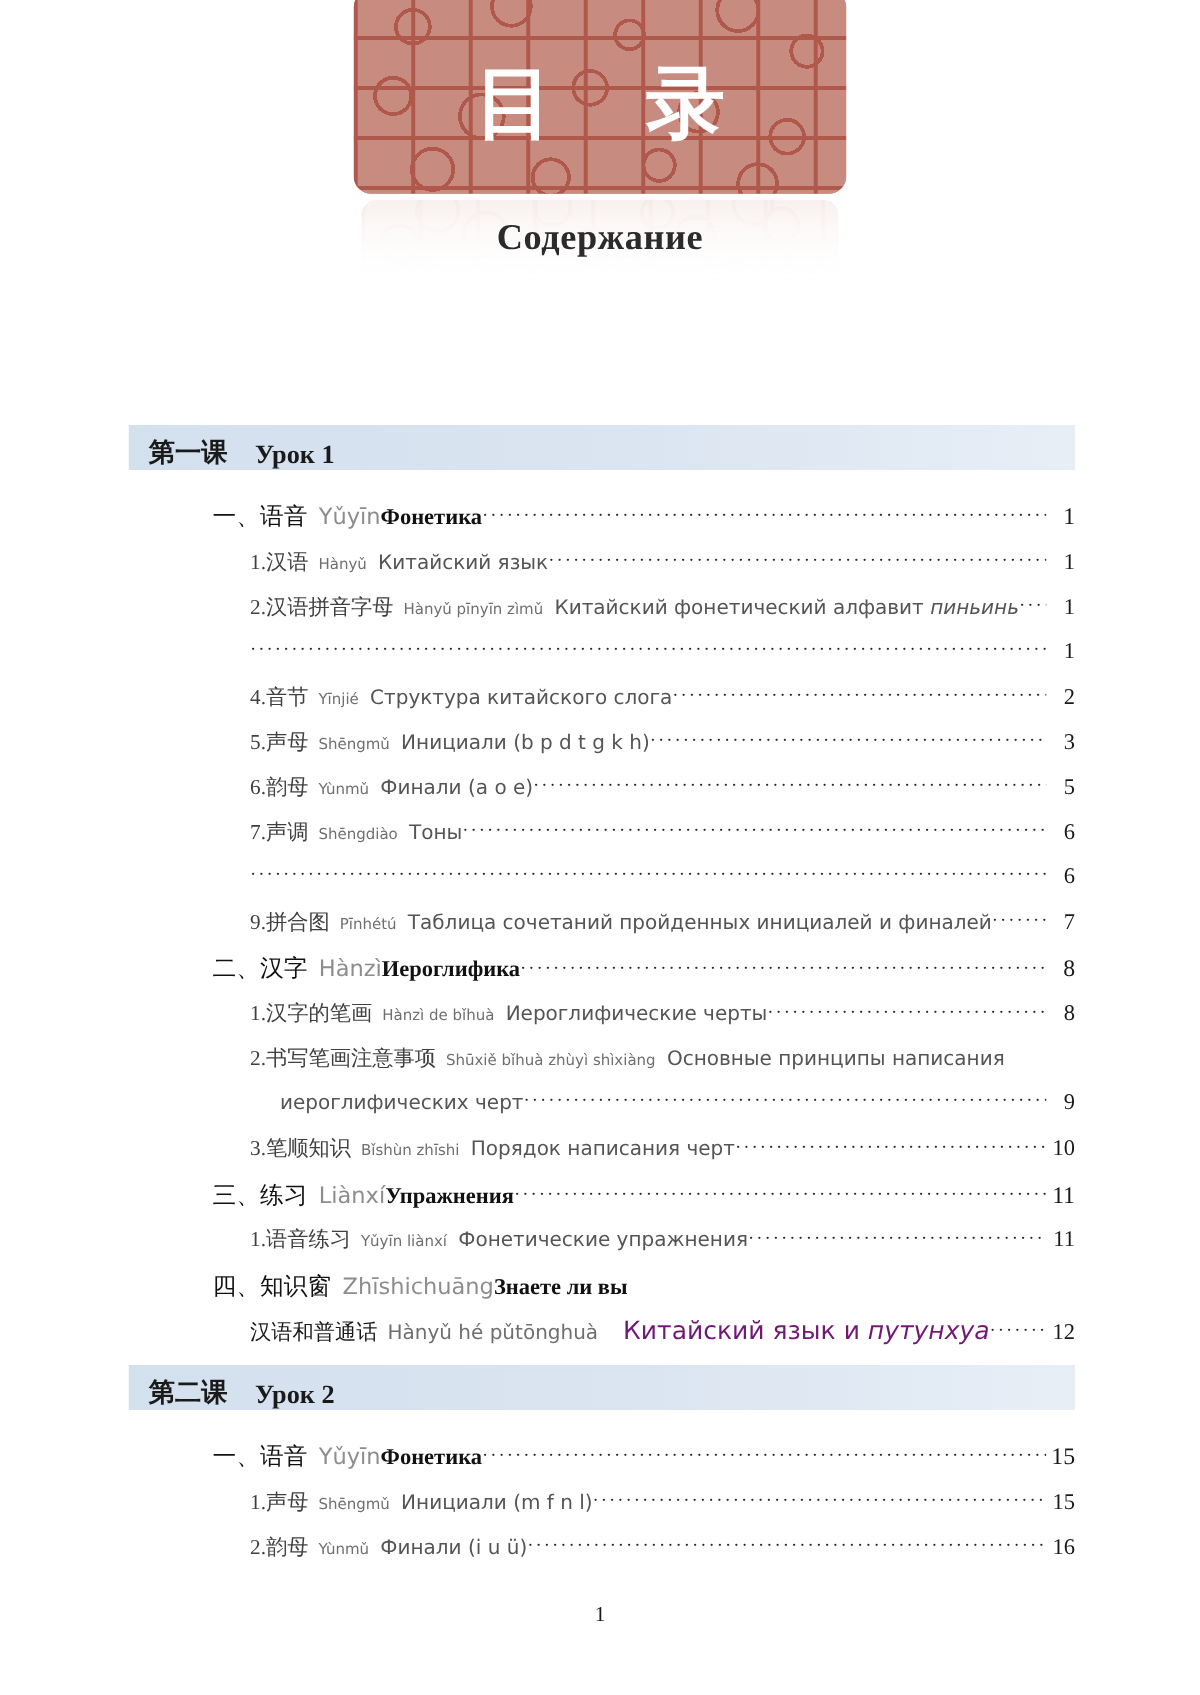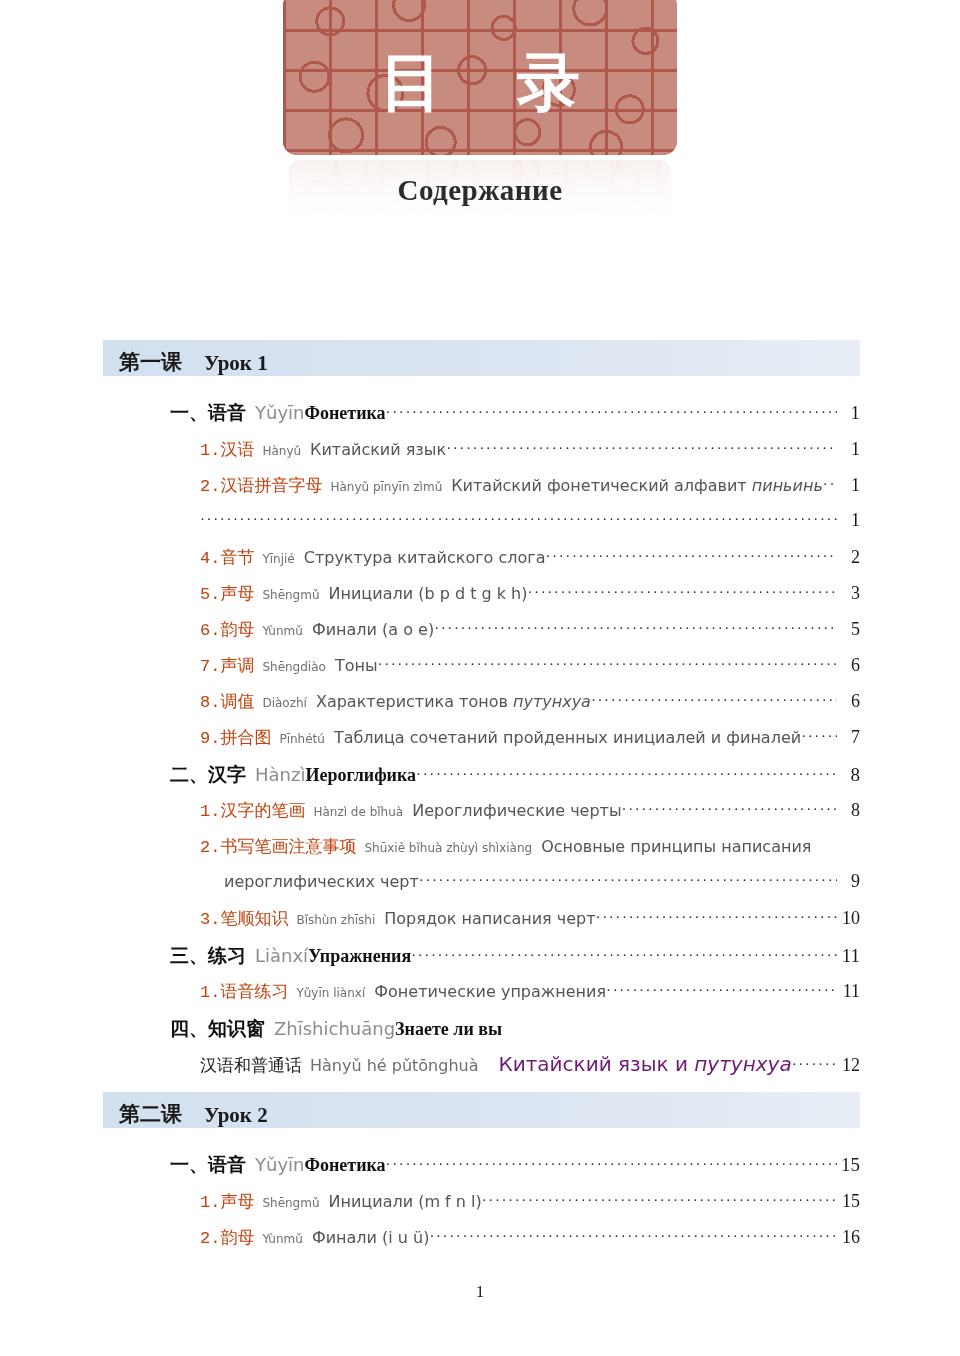--- a/index.html
+++ b/index.html
@@ -177,44 +177,44 @@
     text-align: right;
     min-width: 20px;
     padding-left: 3px;
   }
 
   
   .lvl1 { left: 170px; width: 690px; }
   .lvl1 .cn {
     font-family: "DejaVu Sans", sans-serif;
     font-size: 19px;
-    font-weight: bold;
+    font-weight: normal;
     color: #111;
   }
   .lvl1 .py {
     font-family: "DejaVu Sans", sans-serif;
     font-size: 18px;
     color: #8d8d8d;
     margin-left: 9px;
   }
   .lvl1 .ru {
     font-family: "Liberation Serif", serif;
     font-size: 18px;
     font-weight: bold;
     color: #111;
     margin-left: 0;
   }
   .lvl1 .pagenum { font-size: 19px; }
 
   
   .lvl2 { left: 200px; width: 660px; }
   .lvl2 .cn {
-    font-family: Liberation Mono, monospace;
+    font-family: Liberation Serif, serif;
     font-size: 17px;
-    color: #c2410c;
+    color: #404040;
   }
   .lvl2 .py {
     font-family: "DejaVu Sans", sans-serif;
     font-size: 12px;
     color: #6f6f6f;
     margin-left: 8px;
   }
   .lvl2 .ru {
     font-family: "DejaVu Sans", sans-serif;
     font-size: 16px;
@@ -358,25 +358,20 @@
     <span class="content">
       <span class="cn">7.声调</span>
       <span class="py">Shēngdiào</span>
       <span class="ru">Тоны</span>
     </span>
     <span class="leader"></span>
     <span class="pagenum">6</span>
   </div>
 
   <div class="row lvl2" style="top:690px">
-    <span class="content">
-      <span class="cn">8.调值</span>
-      <span class="py">Diàozhí</span>
-      <span class="ru"><span>Характеристика тонов </span><span class="it">путунхуа</span></span>
-    </span>
     <span class="leader"></span>
     <span class="pagenum">6</span>
   </div>
 
   <div class="row lvl2" style="top:726px">
     <span class="content">
       <span class="cn">9.拼合图</span>
       <span class="py">Pīnhétú</span>
       <span class="ru">Таблица сочетаний пройденных инициалей и финалей</span>
     </span>

